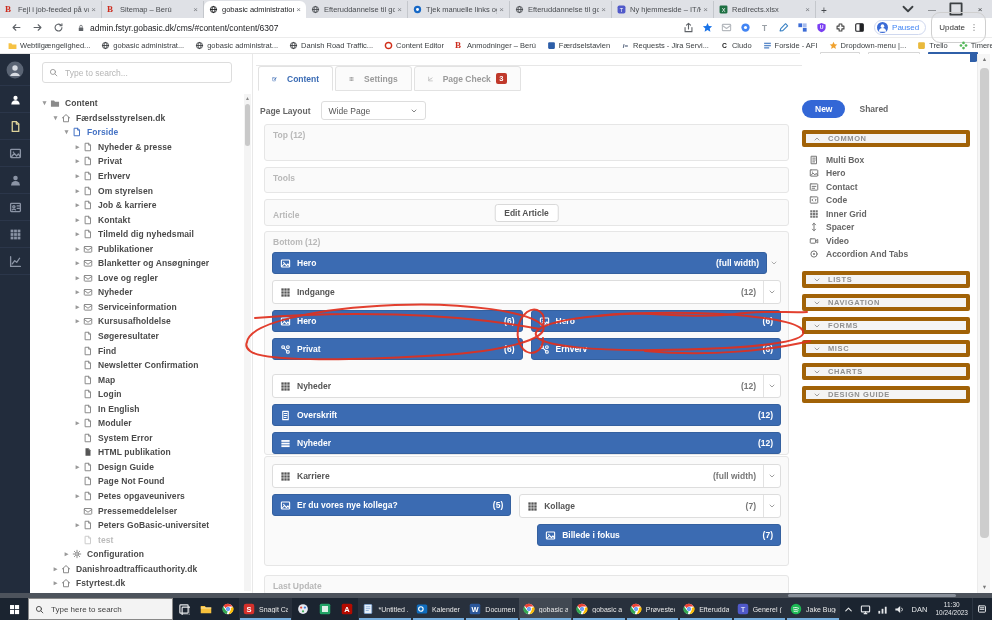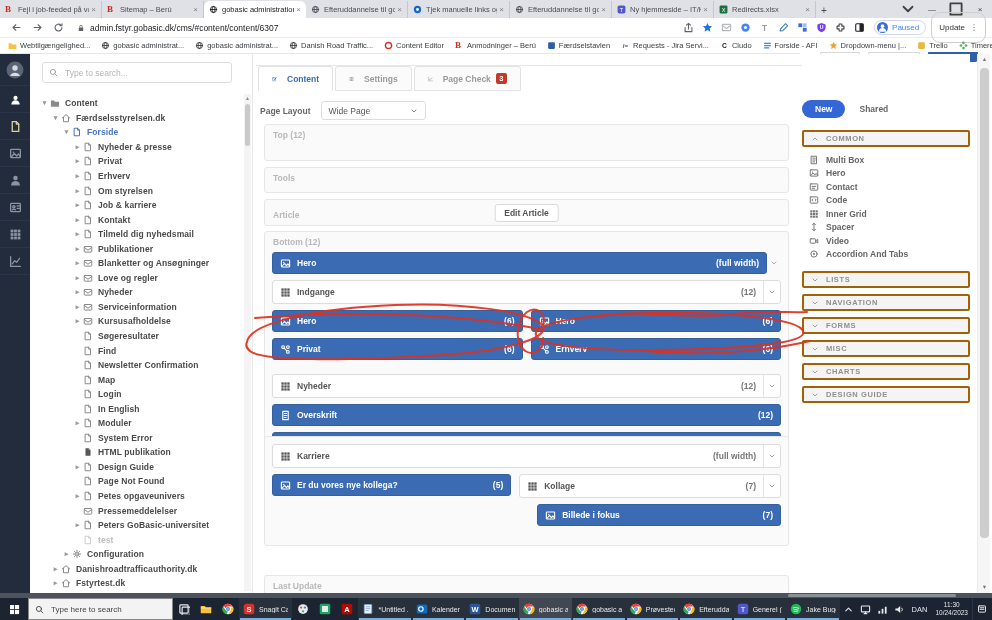--- a/index.html
+++ b/index.html
@@ -81,21 +81,21 @@
   .pl-select .chev{margin-left:auto;width:8px;height:8px;color:#666;display:inline-flex;}
 
   .pbox{position:absolute;left:264px;width:525px;background:#fafafa;border:1px solid #e6e6e6;border-radius:3px;}
   .pbox .blabel{font-size:8.5px;font-weight:700;color:#b8b8b8;padding:5px 8px 3px;}
   .box-top{top:70px;height:37px;}
   .box-tools{top:113px;height:26px;}
   .box-article{top:145px;height:27px;}
   .box-article .blabel{position:absolute;left:0;top:5px;}
   .edit-article{position:absolute;left:50%;top:4px;transform:translateX(-50%);height:18px;border:1px solid #d9d9d9;border-radius:3px;background:#fff;font-size:8.5px;font-weight:700;color:#555;display:flex;align-items:center;padding:0 9px;}
   .box-bottom{top:177px;height:224px;padding:0 7px 7px;}
-  .box-karriere{top:382px;height:110px;padding:0 7px 7px;}
+  .box-karriere{top:402px;height:110px;padding:0 7px 7px;}
   .box-last{top:521px;height:20px;}
 
   .bar{height:22px;border-radius:3px;display:flex;align-items:center;padding:0 7px;font-size:8.5px;font-weight:700;}
   .bar .bic{width:11px;height:11px;display:inline-flex;margin-right:6px;flex:0 0 11px;}
   .bar .meta{margin-left:auto;font-weight:700;}
   .bar--blue{background:#3b6bb2;color:#fff;border:1px solid #34609f;}
   .bar--white{background:#fff;color:#555;border:1px solid #ddd;height:24px;}
   .bar--white .bic{color:#555;}
   .bar--white .meta{color:#777;}
   .chevcell{width:17px;align-self:stretch;border-left:1px solid #e2e2e2;display:flex;align-items:center;justify-content:center;color:#888;margin-left:7px;margin-right:-7px;}
@@ -109,21 +109,21 @@
   .kleft{flex:0 0 47%;}
   .kright{flex:1;margin-left:8px;}
   .indent-bar{margin-left:18px;margin-top:6px;}
 
   
   .rightpanel{position:absolute;left:802px;top:0;width:168px;height:539px;background:#fff;}
   .new-row{position:absolute;left:0;top:46px;display:flex;align-items:center;}
   .new-btn{background:#3367d6;color:#fff;border-radius:10px;font-size:8.5px;font-weight:700;padding:4px 13px;}
   .shared-lbl{font-size:8.5px;font-weight:700;color:#666;margin-left:14px;}
   .rp-sections{position:absolute;left:0;top:70px;width:168px;display:flex;flex-direction:column;}
-  .rp-head{height:17px;background:#f4f4f4;border:2px solid #a16207;border-radius:2px;display:flex;align-items:center;padding:0 7px;margin-top:6px;}
+  .rp-head{height:17px;background:#f4f4f4;border:4px solid #a16207;border-radius:2px;display:flex;align-items:center;padding:0 7px;margin-top:6px;}
   .rp-head .chev{width:8px;height:8px;color:#888;display:inline-flex;margin-right:7px;transition:transform .1s;}
   .rp-sec.is-expanded .chev{transform:rotate(180deg);}
   .rp-head .ttl{font-size:7.5px;font-weight:700;color:#8f8f8f;letter-spacing:.6px;}
   .rp-items{display:none;padding:6px 0 4px;}
   .rp-sec.is-expanded .rp-items{display:block;}
   .rp-item{height:13.5px;display:flex;align-items:center;padding-left:7px;font-size:8.5px;font-weight:600;color:#666;}
   .rp-item .pic{width:10px;height:10px;display:inline-flex;color:#777;margin-right:7px;flex:0 0 10px;}
 
   .vscroll{position:absolute;left:977px;top:0;width:13px;height:539px;background:#f6f6f6;border-left:1px solid #ececec;}
   .vscroll .arr{position:absolute;left:0;width:13px;height:11px;font-size:5.5px;color:#777;text-align:center;line-height:11px;}

